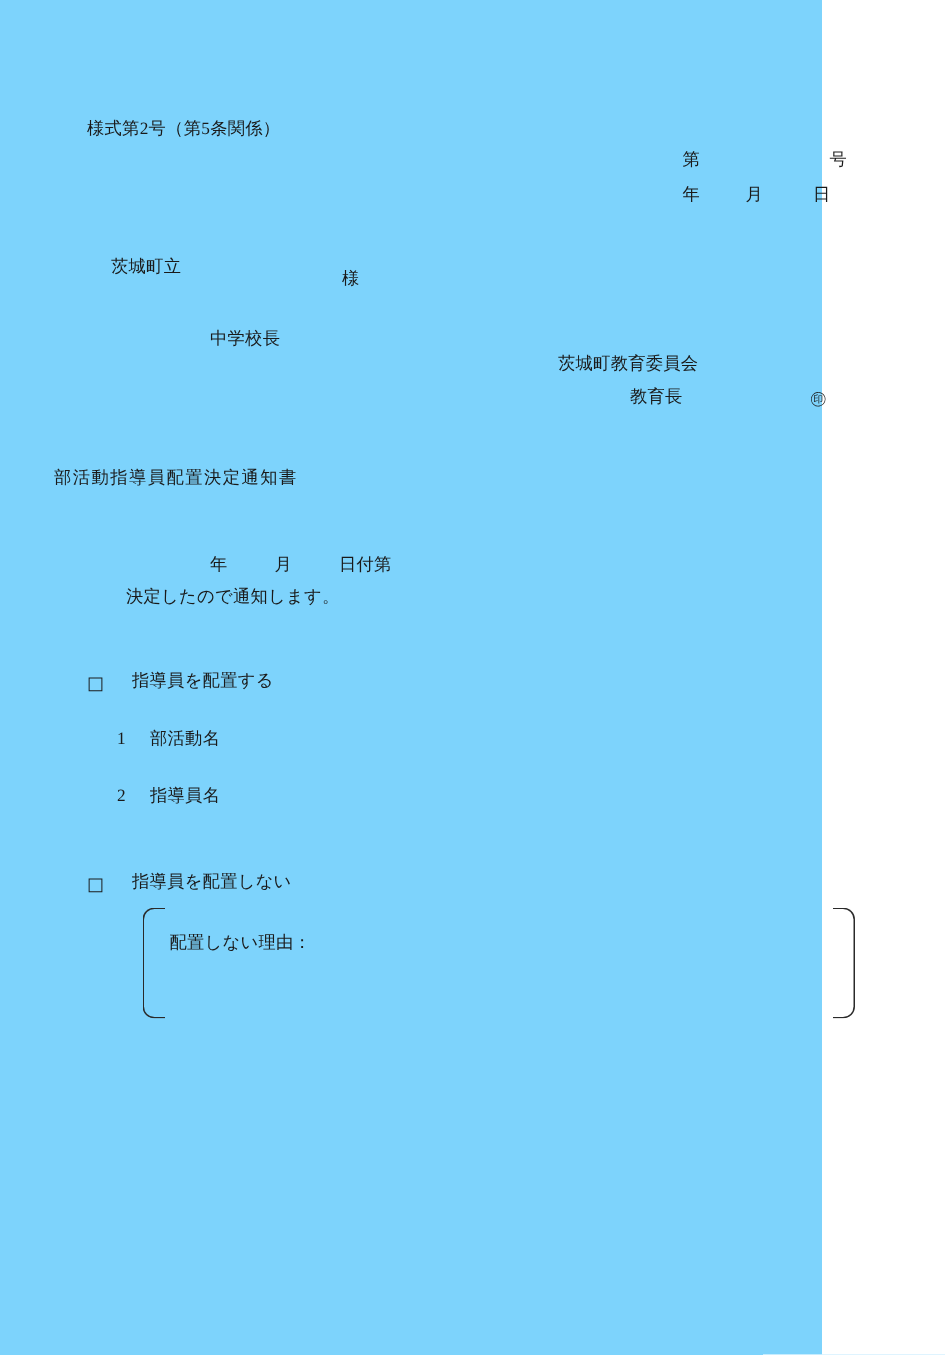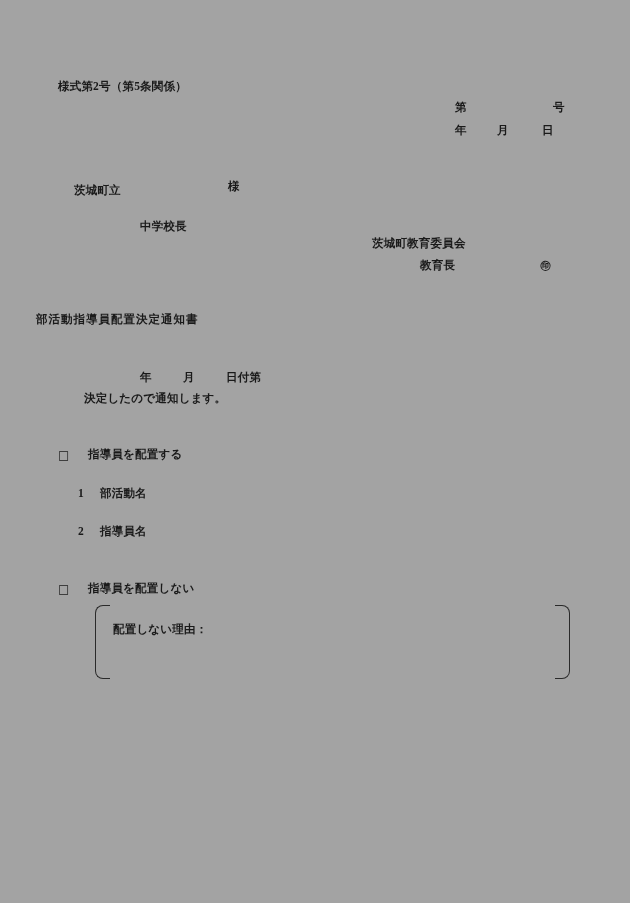--- a/index.html
+++ b/index.html
@@ -11,43 +11,42 @@
     width: 630px;
     height: 903px;
     position: relative;
     font-family: "Liberation Serif", "DejaVu Serif", serif;
     color: #1a1a1a;
     overflow: hidden;
   }
   .page {
     position: absolute;
     left: 0; top: 0;
-    width: 630px;
+    width: 548px;
     height: 903px;
-    background: #a3a3a3;
-    font-weight: bold;
+    background: #7dd3fc;
   }
   .t {
     position: absolute;
     white-space: pre;
     font-size: 11.5px;
     line-height: 1.2;
     letter-spacing: 0.2px;
   }
 
   
   #form-number      { left: 58px;  top: 80px; }
   #doc-number-label { left: 455px; top: 101px; }
   #doc-number-unit  { left: 553px; top: 101px; }
   #date-year        { left: 455px; top: 124px; }
   #date-month       { left: 497px; top: 124px; }
   #date-day         { left: 542px; top: 124px; }
 
   
-  #addressee-town   { left: 74px;  top: 184px; text-align: right; }
+  #addressee-town   { left: 74px;  top: 172px; text-align: right; }
   #addressee-school { left: 140px; top: 180px; margin-top: 40px; }
   #addressee-honor  { left: 228px; top: 180px; }
 
   
   #issuer-org       { left: 372px; top: 237px; }
   #issuer-title     { left: 392px; top: 259px; margin-left: 28px; }
   #issuer-seal      { left: 540px; top: 259px; font-family: "DejaVu Sans", sans-serif; font-size: 11px; }
 
   
   #doc-title {

